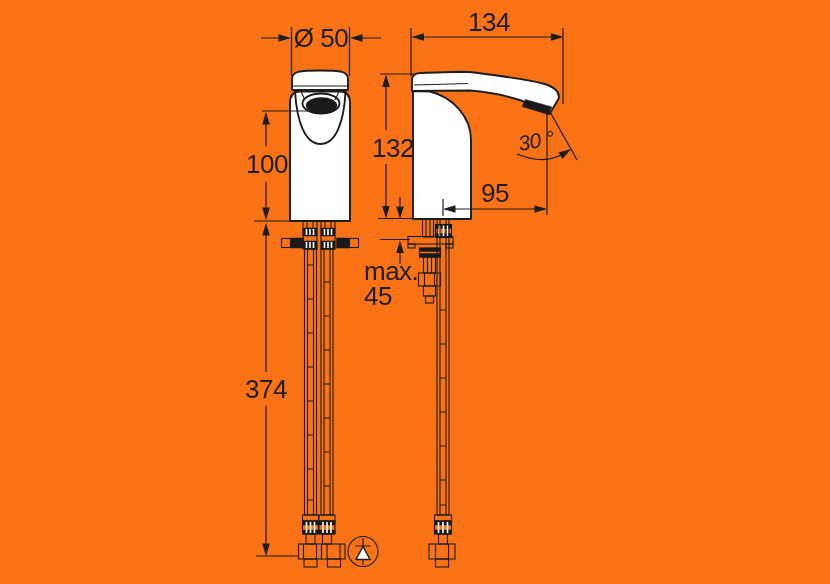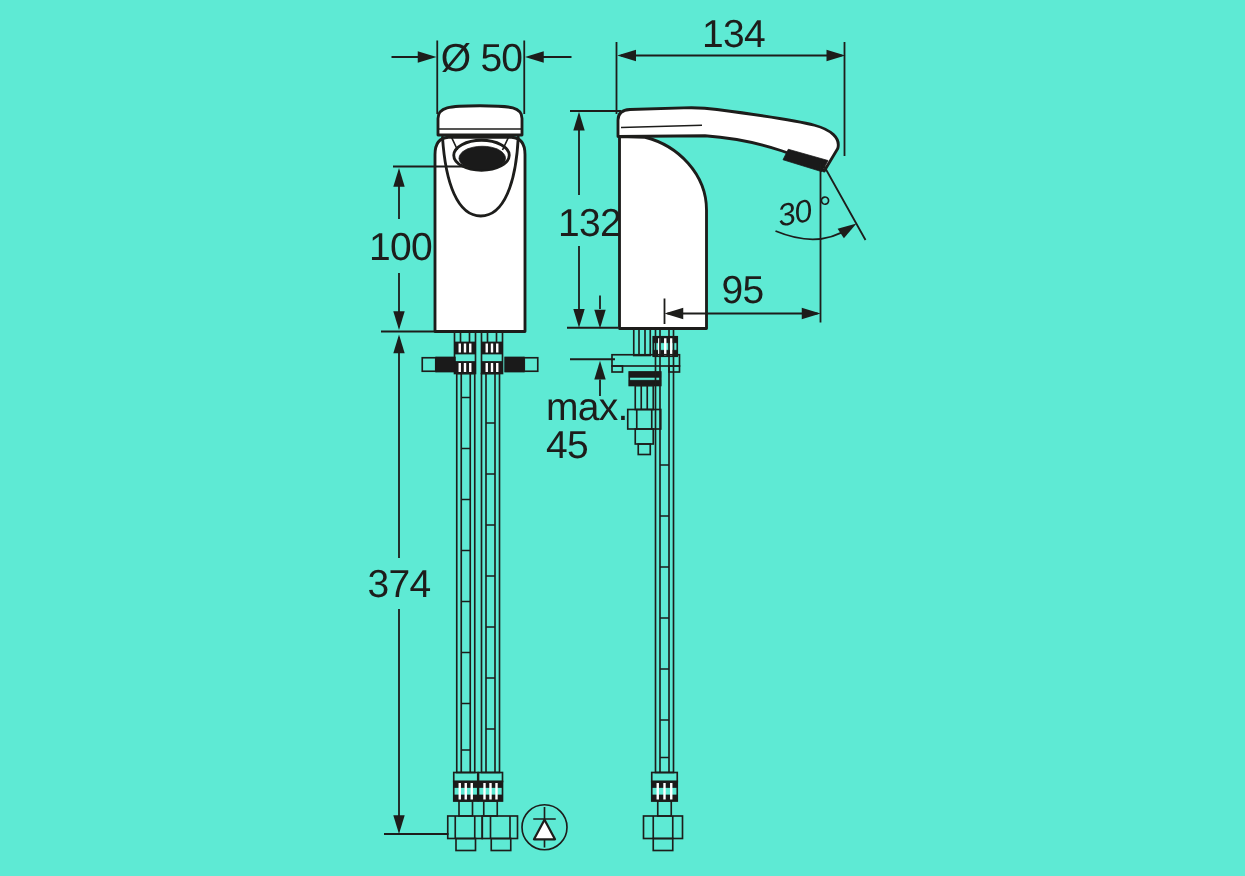--- a/index.html
+++ b/index.html
@@ -1,19 +1,19 @@
 <!DOCTYPE html>
 <html><head>
 <meta charset="utf-8">
 <style>
   html,body{margin:0;padding:0;background:#ffffff;}
   .canvas{
     position:relative;
     width:830px;height:584px;
-    background:#5eead4;
+    background:#f97316;
     font-family:"Liberation Sans", sans-serif;
     overflow:hidden;
   }
   svg{position:absolute;left:0;top:0;}
   svg text{
     font-family:"Liberation Sans", sans-serif;
     fill:#1d1d1b;
     font-size:26px;
     letter-spacing:-0.5px;
   }

